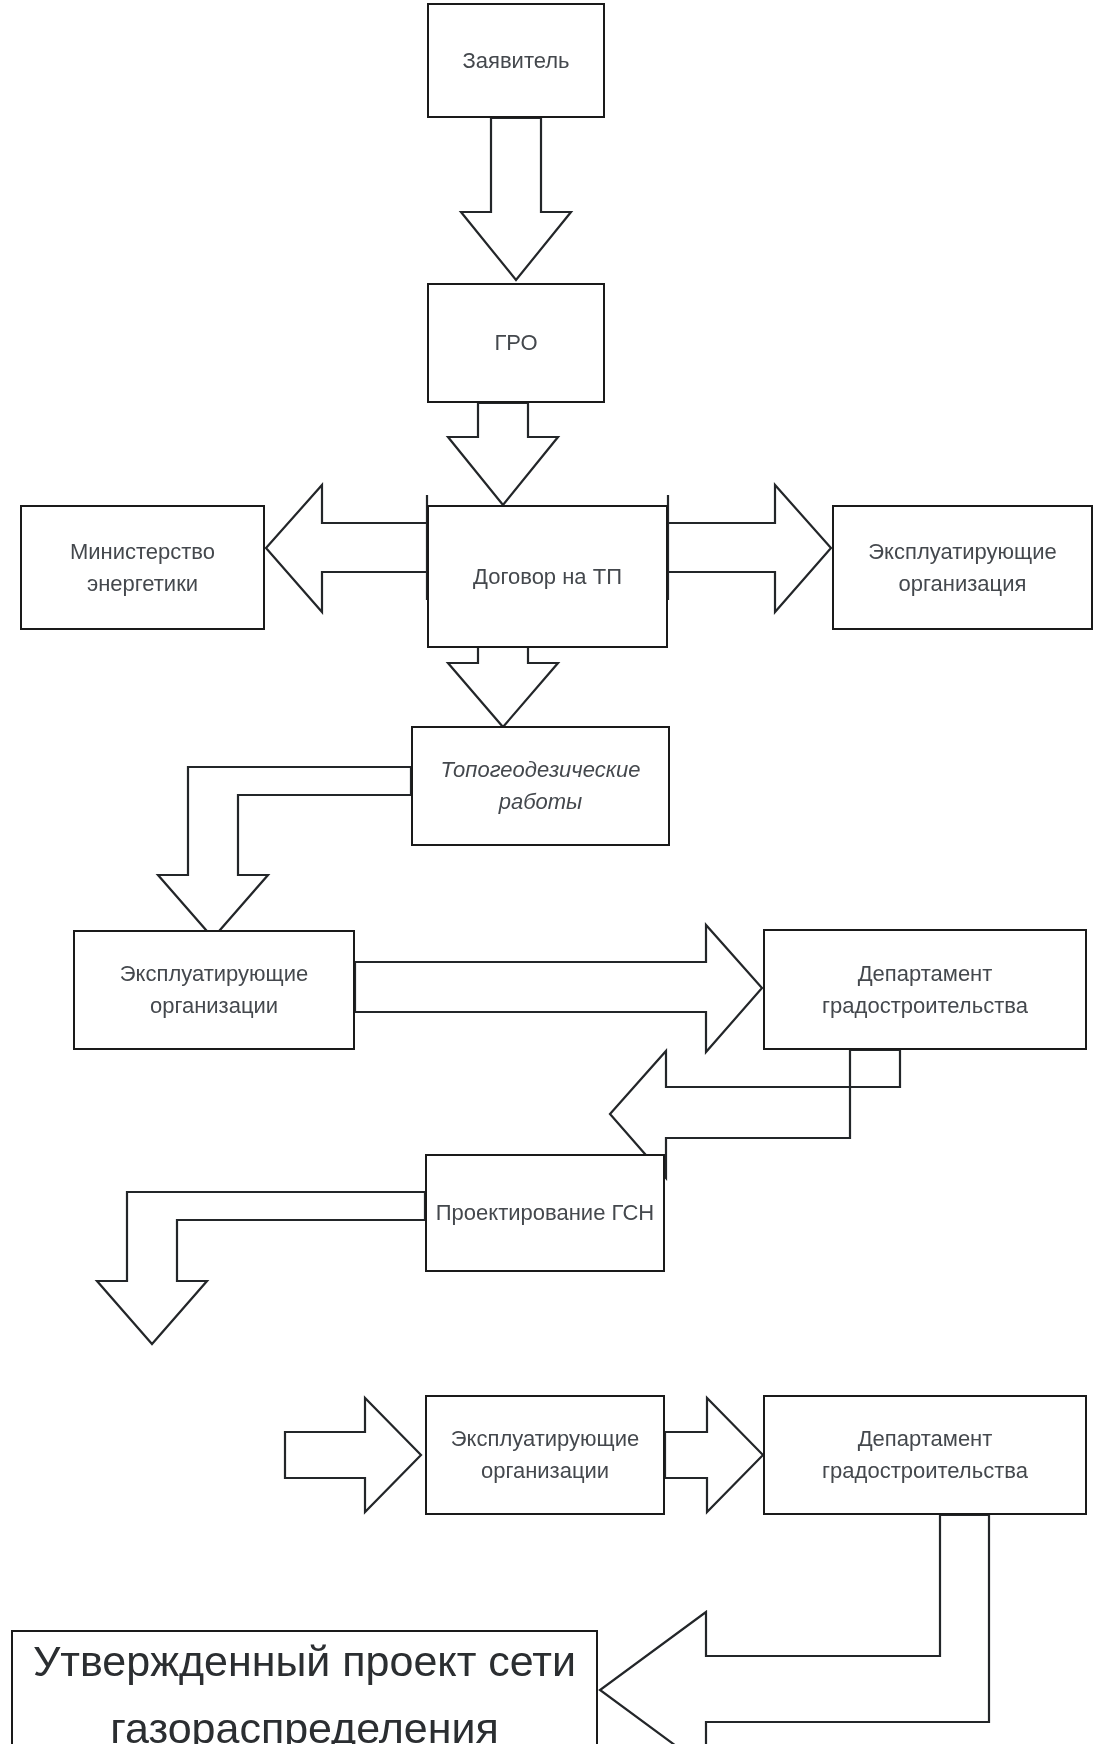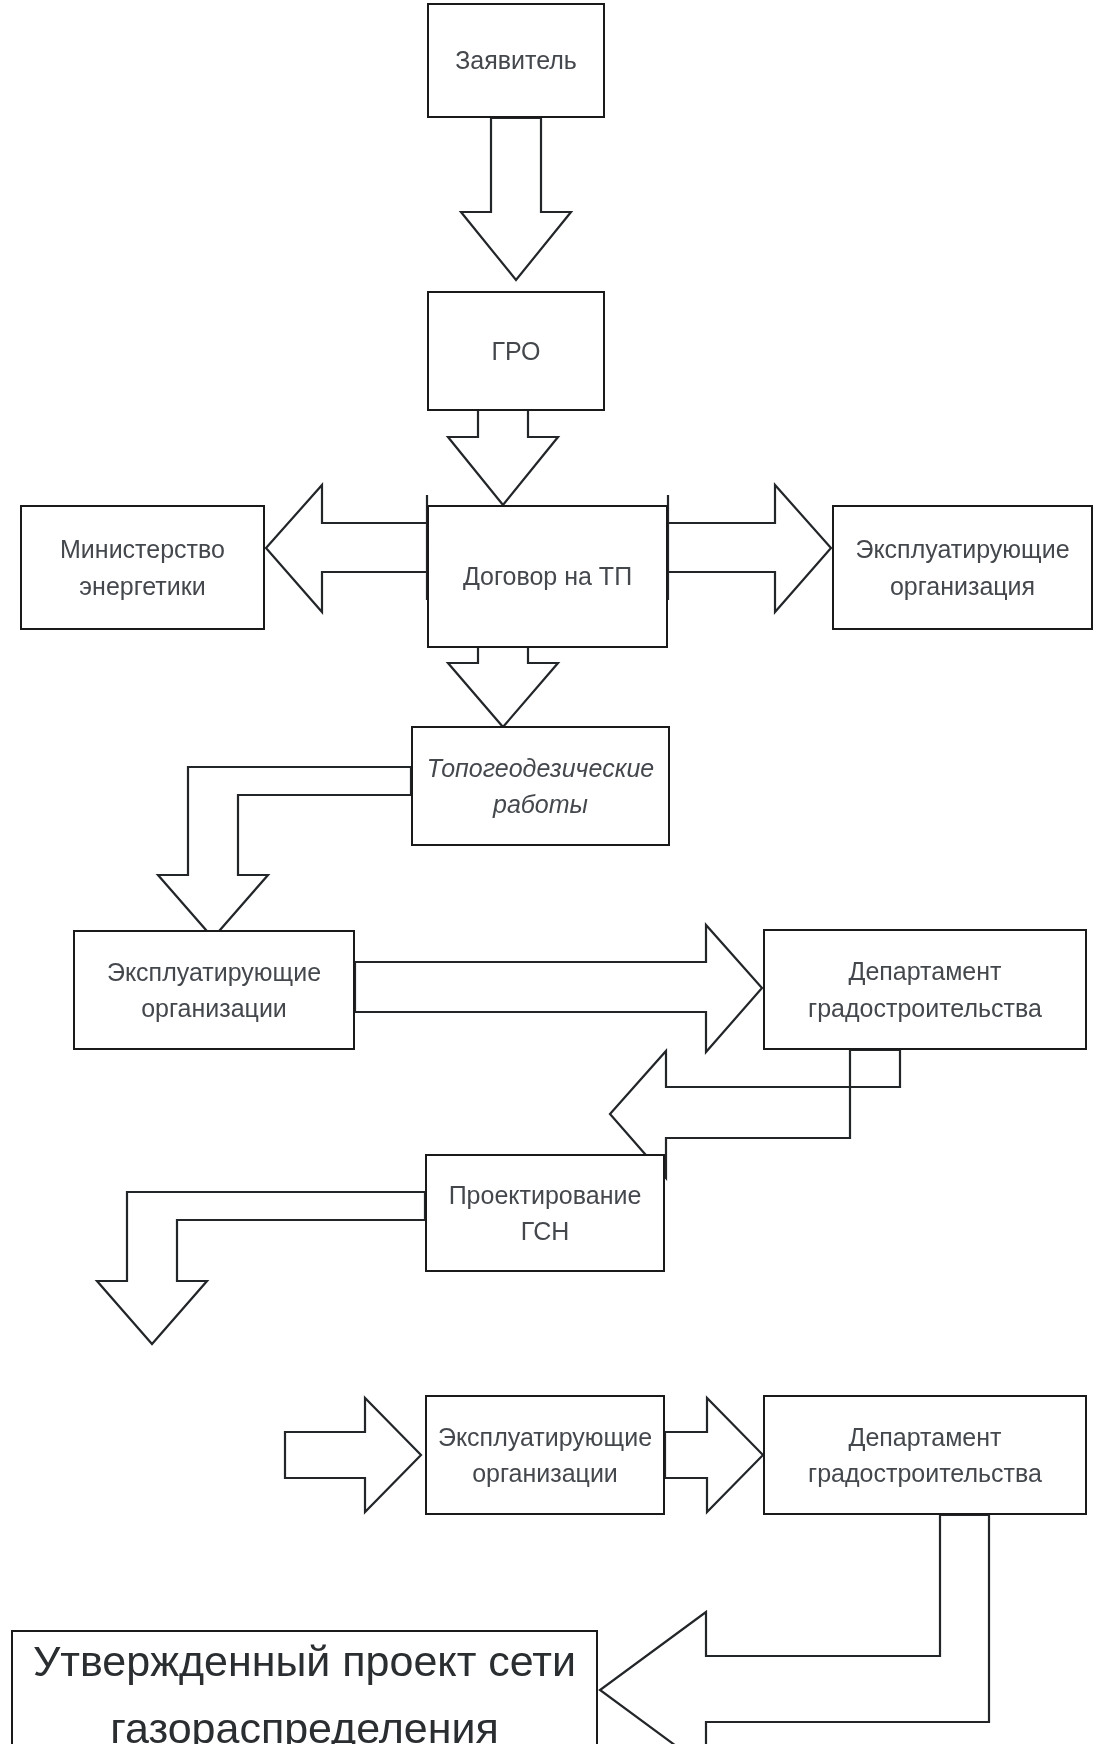--- a/index.html
+++ b/index.html
@@ -18,21 +18,21 @@
   .node {
     position: absolute;
     box-sizing: border-box;
     border: 2px solid #1a1a1a;
     background: #ffffff;
     display: flex;
     align-items: center;
     justify-content: center;
     text-align: center;
     color: #44484d;
-    font-size: 25px;
+    font-size: 22px;
     line-height: 1.45;
     padding: 2px 6px;
     z-index: 3;
   }
   .node.big {
     font-size: 43px;
     line-height: 1.55;
     color: #2b2e31;
   }
   .node .label {
@@ -84,21 +84,21 @@
 
     <path d="M 665,1432 L 707,1432 L 707,1398 L 763,1455 L 707,1512 L 707,1478 L 665,1478 Z"></path>
 
     <path d="M 940,1515 L 940,1656 L 706,1656 L 706,1612 L 600,1690 L 706,1768 L 706,1722 L 989,1722 L 989,1515 Z"></path>
   </svg>
 
   <div class="node" style="left:427px; top:3px; width:178px; height:115px;">
     <span class="label">Заявитель</span>
   </div>
 
-  <div class="node" style="left:427px; top:291px; width:178px; height:120px;">
+  <div class="node" style="left:427px; top:283px; width:178px; height:120px;">
     <span class="label">ГРО</span>
   </div>
 
   <div class="node" style="left:20px; top:505px; width:245px; height:125px;">
     <span class="label">Министерство энергетики</span>
   </div>
 
   <div class="node" style="left:427px; top:505px; width:241px; height:143px;">
     <span class="label">Договор на ТП</span>
   </div>

